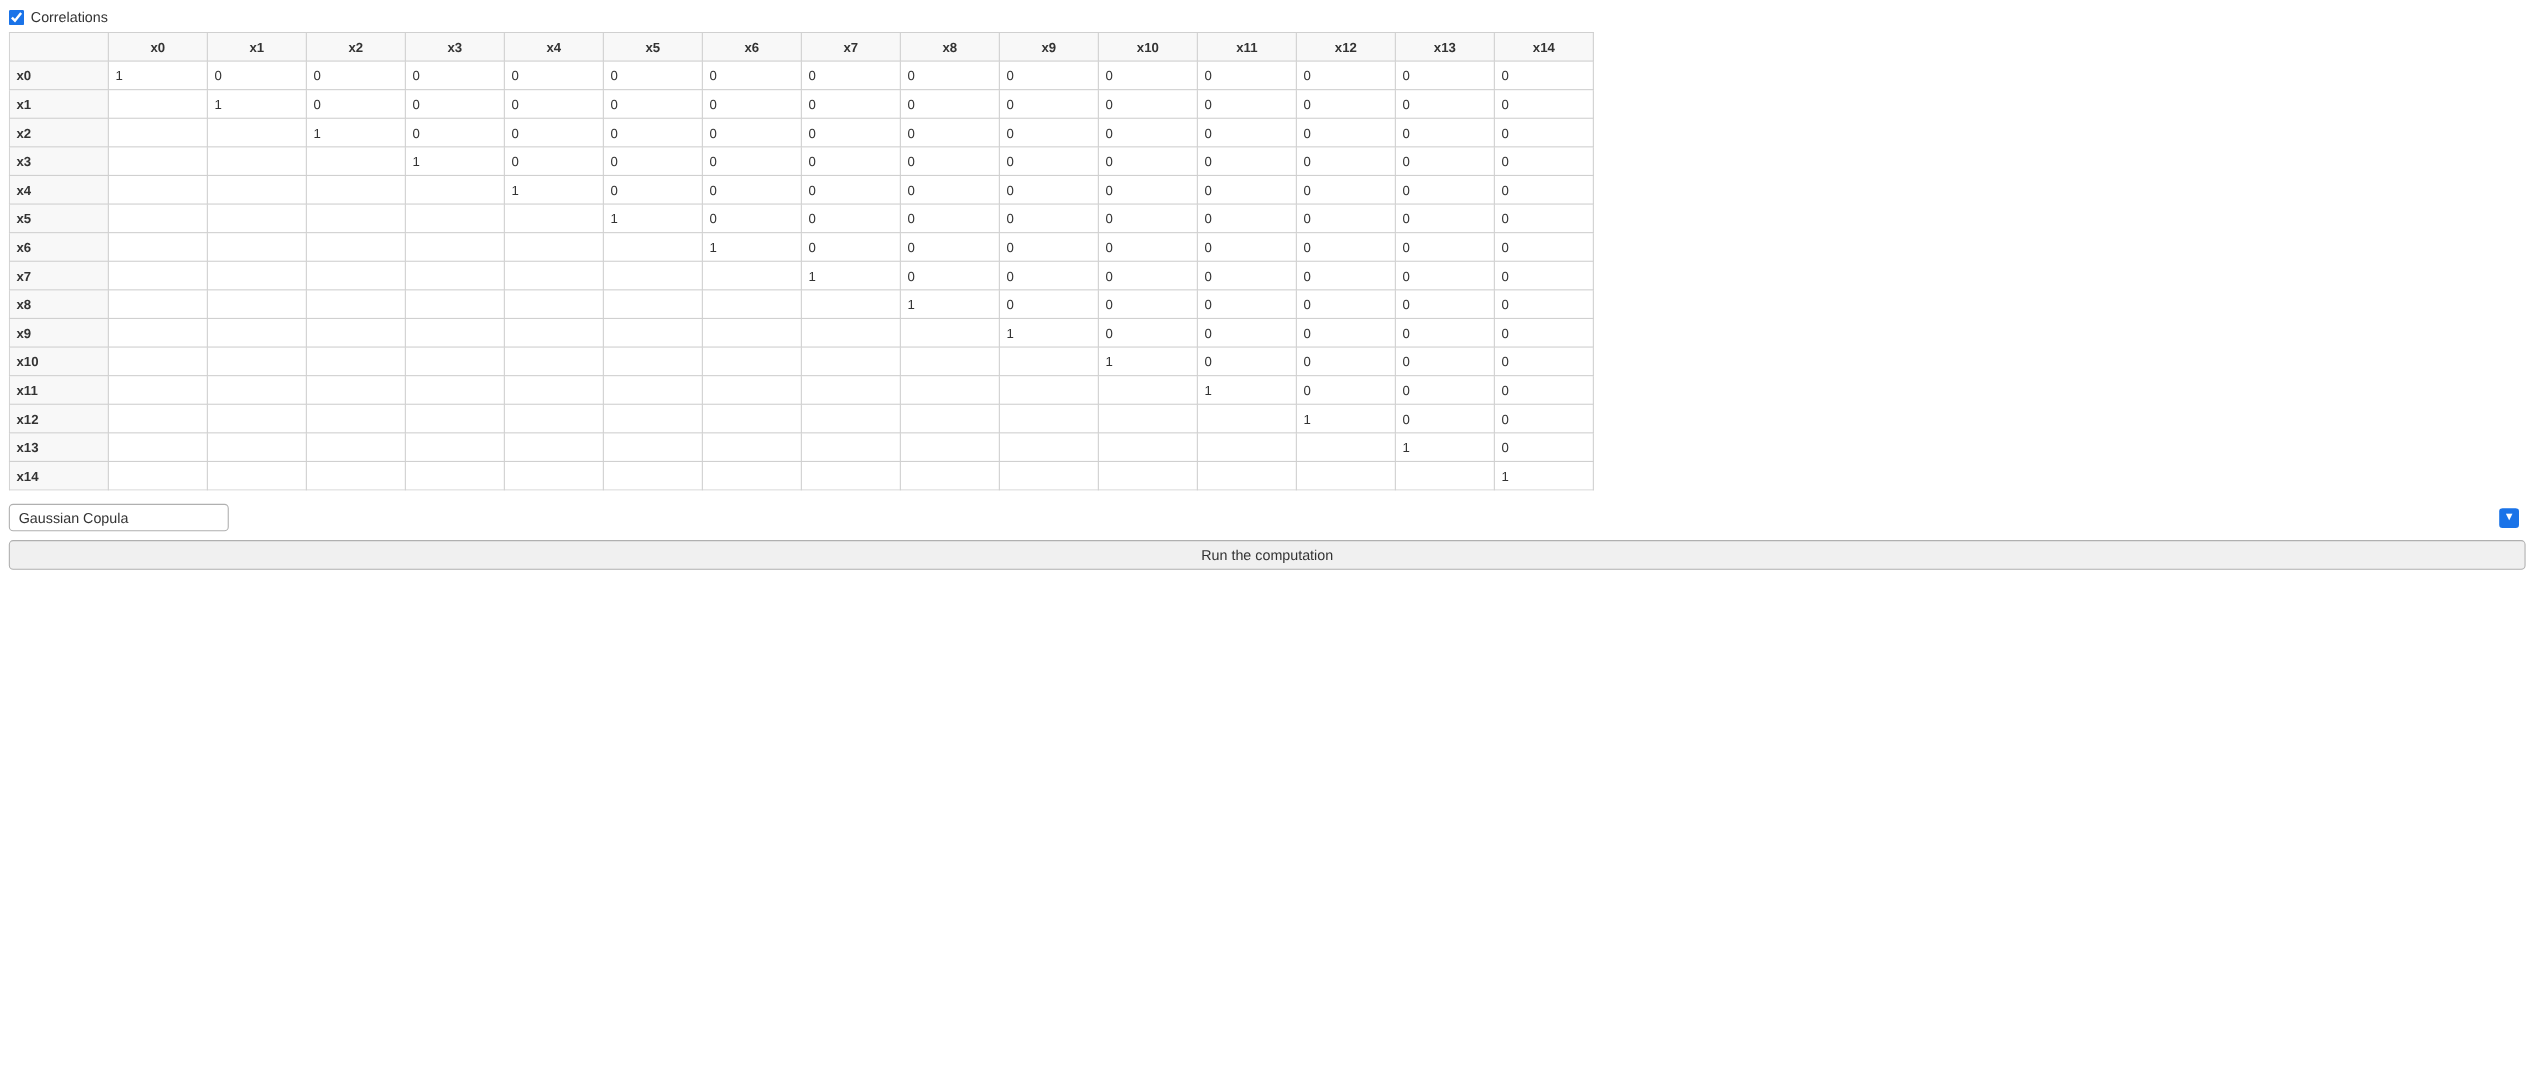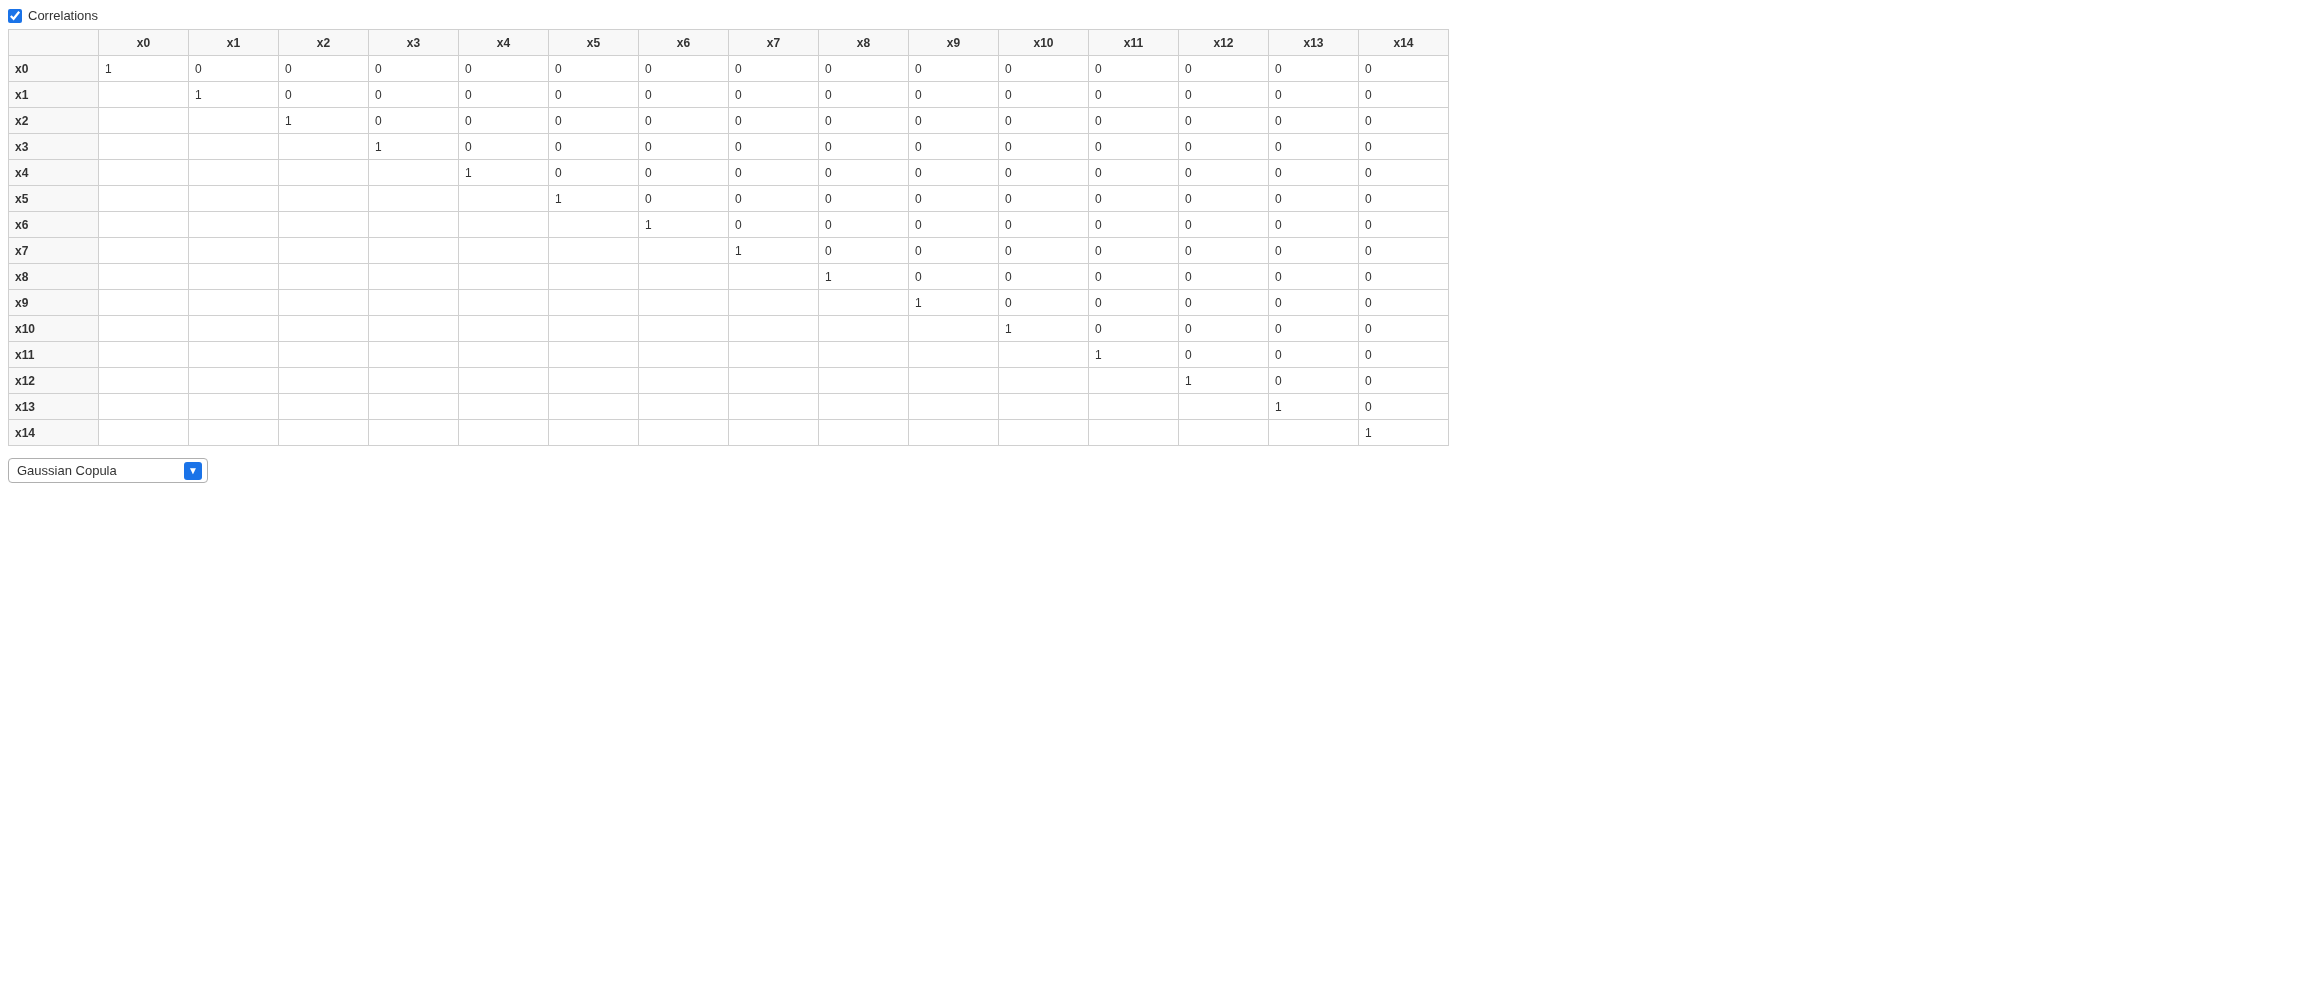--- a/index.html
+++ b/index.html
@@ -61,21 +61,21 @@
       text-align: left;
     }
 
     table td {
       background: #fff;
       color: #333;
     }
 
     .controls {
       display: flex;
-      flex-direction: row;
+      flex-direction: column;
       gap: 8px;
       margin-top: 8px;
     }
 
     .dropdown-container {
       position: relative;
       display: inline-block;
     }
 
     select.copula-select {
@@ -425,13 +425,14 @@
       </tbody>
   </table>
 </div>
 
 <div class="controls">
   <div class="dropdown-container">
     <select class="copula-select" id="copula-select">
     <option value="Gaussian Copula">Gaussian Copula</option><option value="Student-t Copula">Student-t Copula</option><option value="Clayton Copula">Clayton Copula</option><option value="Gumbel Copula">Gumbel Copula</option><option value="Frank Copula">Frank Copula</option></select>
     <div class="dropdown-arrow">▼</div>
   </div>
+  <button class="run-button">Run the computation</button>
 </div>
 
 </body></html>

